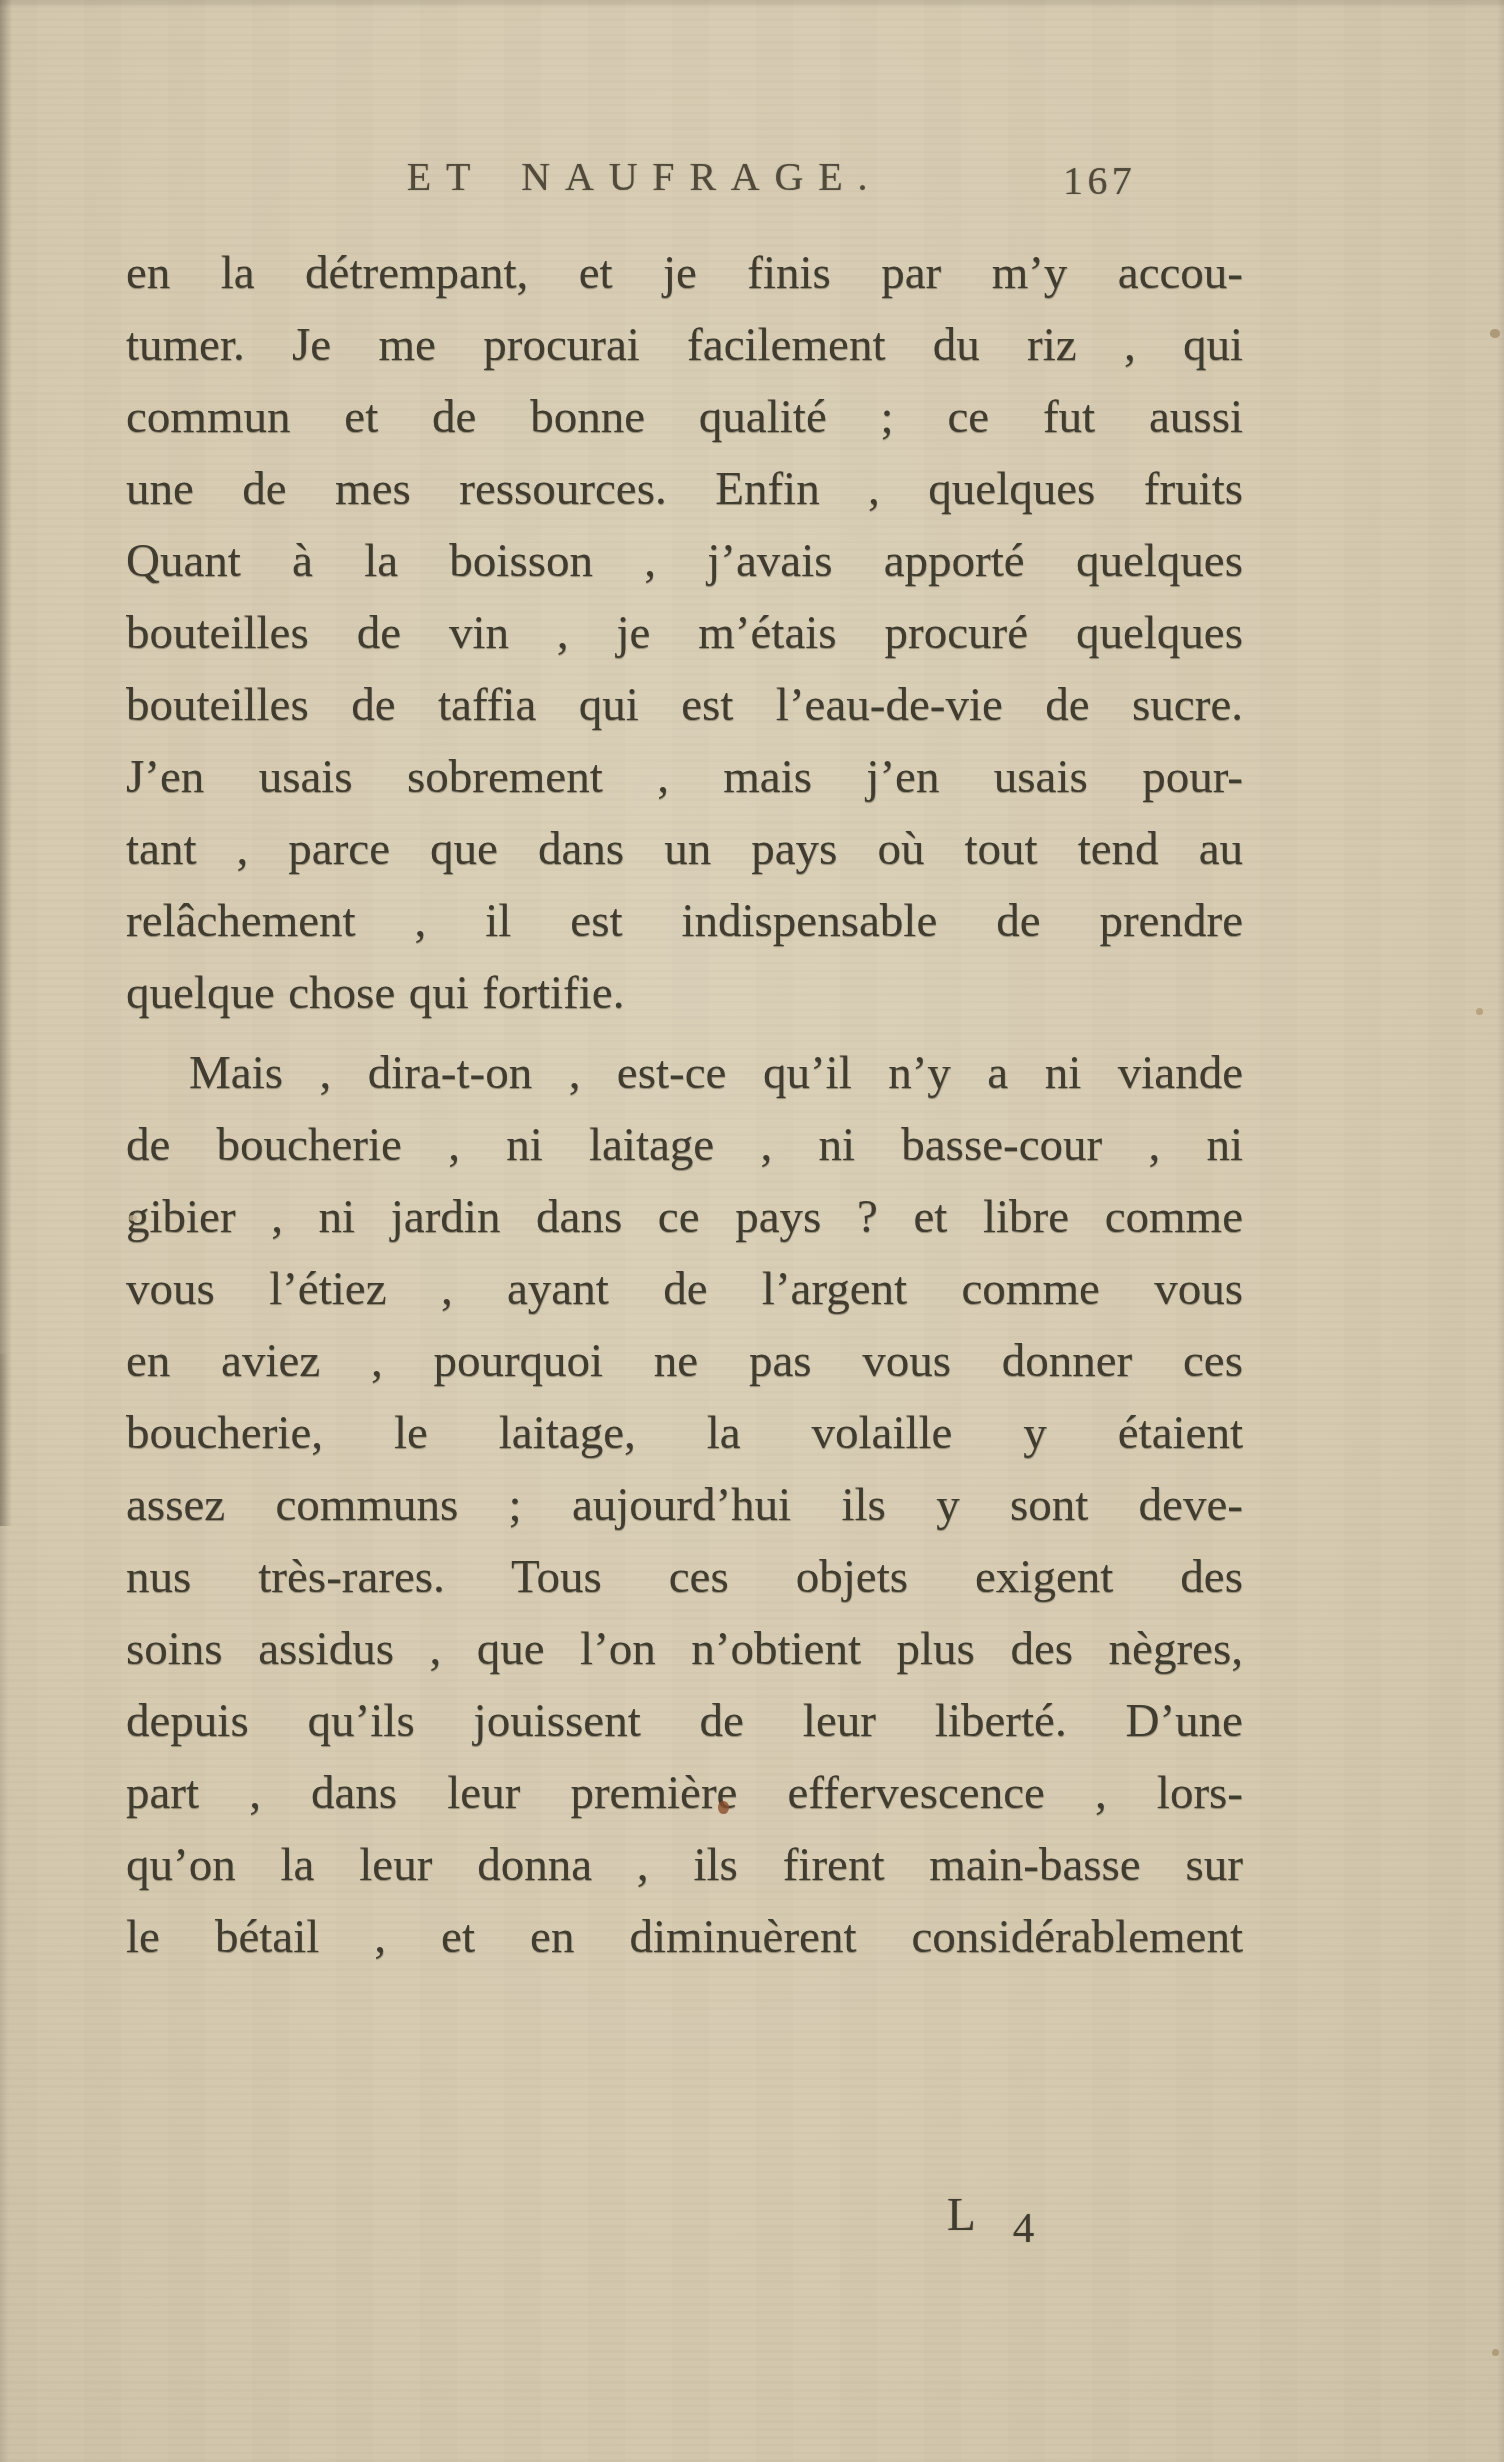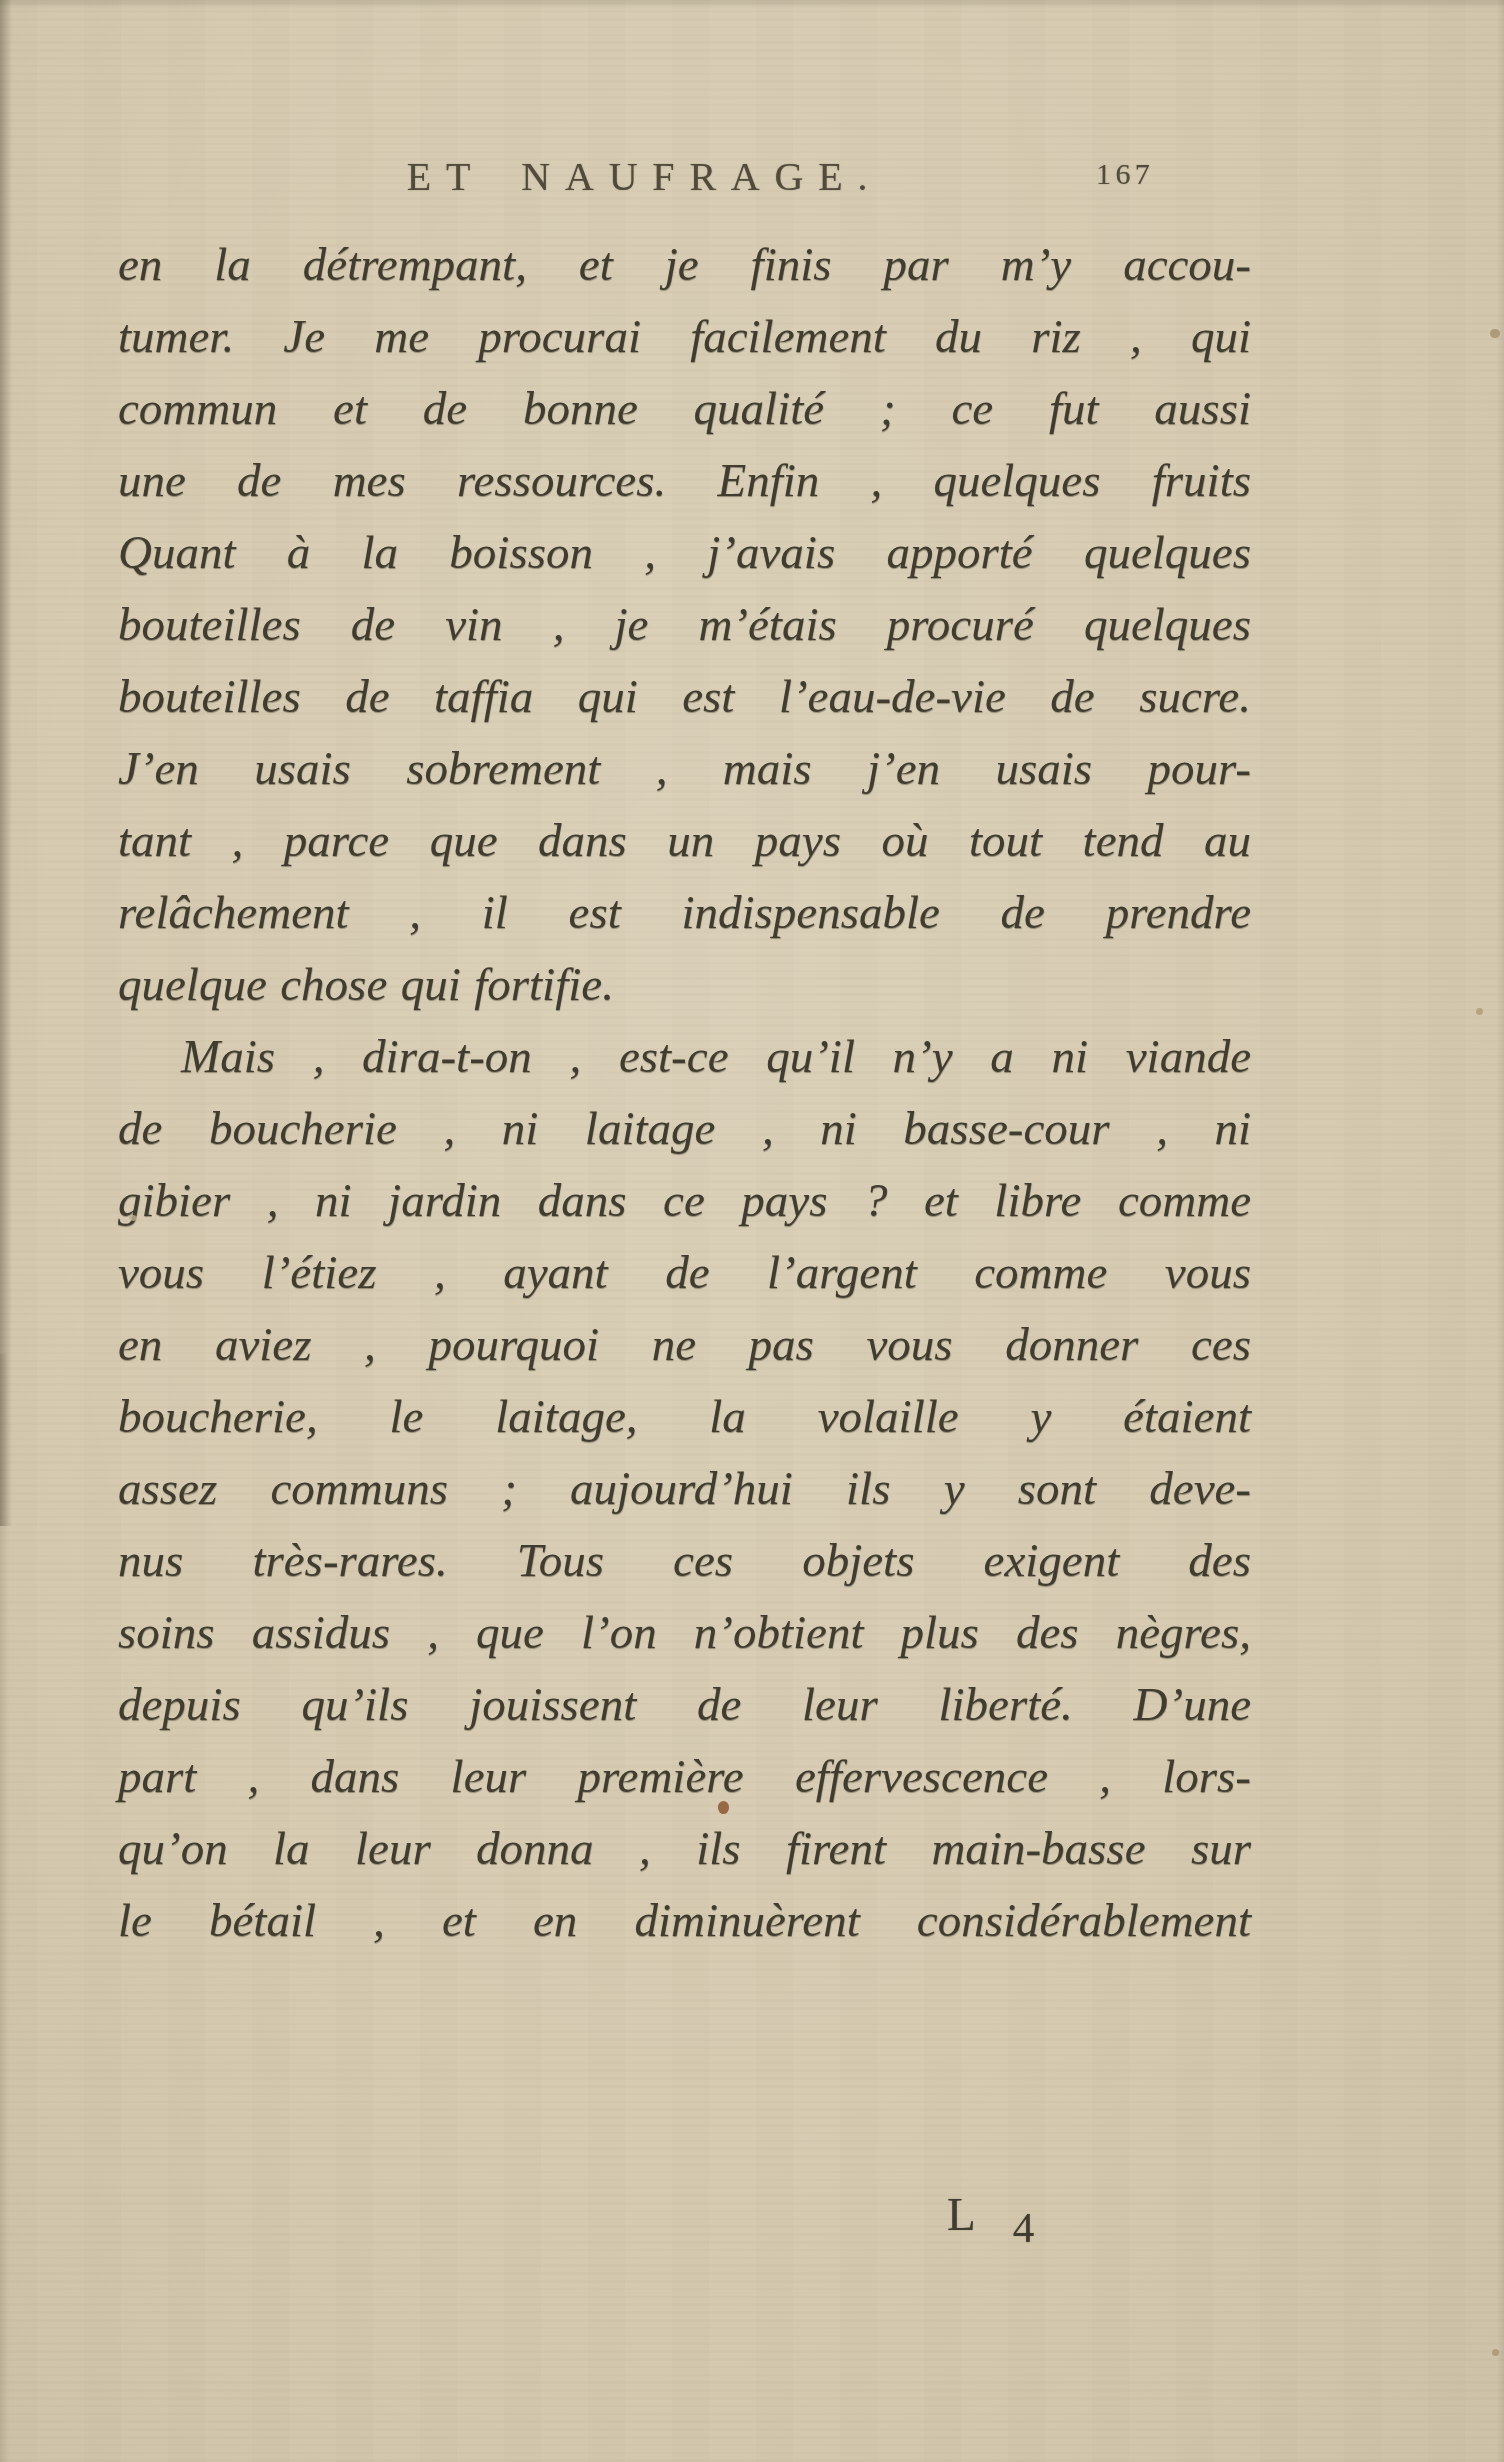--- a/index.html
+++ b/index.html
@@ -42,34 +42,34 @@
     left: 50%; top: 0;
     transform: translateX(calc(-50% - 40px));
     font-size: 40px;
     letter-spacing: 14.8px;
     word-spacing: 12px;
     white-space: nowrap;
     text-shadow: 0 0 1.2px rgba(64,55,40,0.55);
   }
   .page-number {
     position: absolute;
-    right: 97px; top: 4.3px;
-    font-size: 30px;
+    right: 115px; top: 4.3px;
+    font-size: 40px;
     letter-spacing: 4.3px;
     text-shadow: 0 0 1.2px rgba(64,55,40,0.5);
   }
   .text-block {
     position: absolute;
     top: 228px; left: 118px; width: 1133px;
     color: var(--ink, #413c30);
     font-size: 47px;
     line-height: 72px;
     text-shadow: 0.3px 0.5px 1px rgba(58,50,36,0.45);
   }
-  .paragraph { margin: 0; font-style: italic; }
+  .paragraph { margin: 8px; }
   .line {
     text-align: justify;
     text-align-last: justify;
     word-spacing: 1.7px;
     white-space: normal;
     height: 72px;
     overflow: visible;
   }
   .line.ragged { text-align-last: left; }
   .line.indent { padding-left: 63px; }

